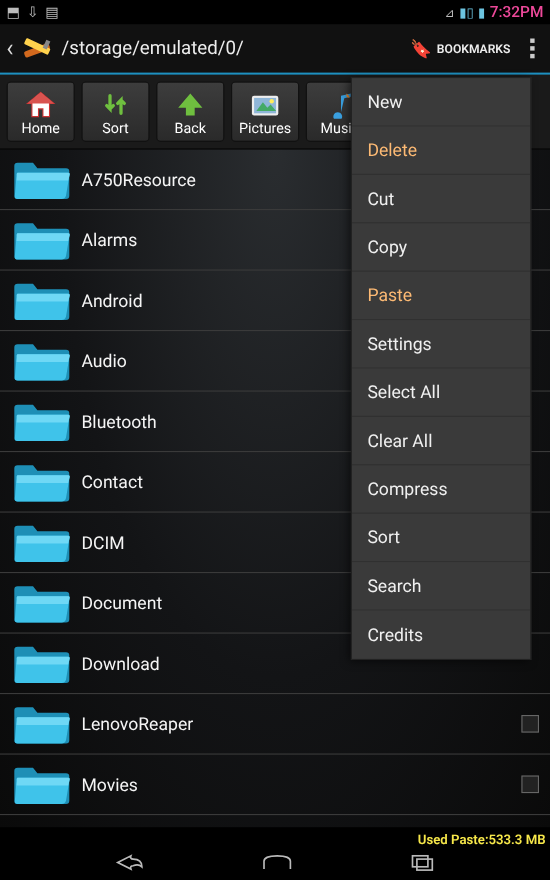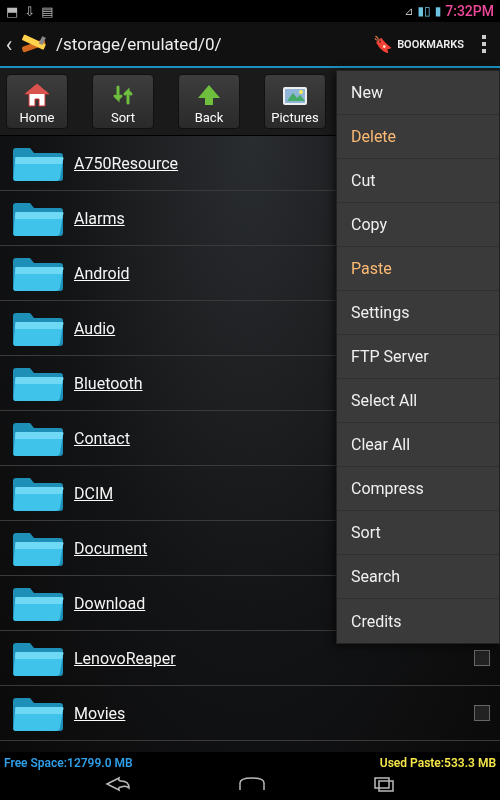--- a/index.html
+++ b/index.html
@@ -67,21 +67,21 @@
   .overflow-btn .dot {
     width: 4px; height: 4px; background: #ccc; border-radius: 0;
   }
 
   
   .toolbar {
     height: 68px;
     background: #1a1a1a;
     display: flex;
     padding: 6px;
-    gap: 24px;
+    gap: 6px;
     border-bottom: 1px solid #000;
   }
   .toolbar-btn {
     width: 62px;
     background: linear-gradient(#3d3d3d,#2a2a2a);
     border: 1px solid #111;
     border-radius: 4px;
     display: flex;
     flex-direction: column;
     align-items: center;
@@ -96,21 +96,20 @@
     border-radius: 4px 0 0 4px;
     overflow: hidden;
   }
 
   
   .list {
     position: absolute;
     top: 136px; left: 0; right: 0; bottom: 48px;
     background: radial-gradient(ellipse at 50% 0%, #2a2d30 0%, #131416 55%, #0a0a0a 100%);
     overflow: hidden;
-    text-decoration: underline;
   }
   .row {
     height: 55px;
     display: flex;
     align-items: center;
     border-bottom: 1px solid #3a3a3a;
     position: relative;
   }
   .folder-icon {
     width: 56px; height: 40px;
@@ -154,21 +153,21 @@
     display: flex;
     align-items: center;
     justify-content: space-evenly;
   }
   .nav-btn { color: #bbb; }
 
   
   .context-menu {
     position: absolute;
     top: 70px;
-    right: 0;
+    right: 17px;
     width: 164px;
     background: #3a3a3a;
     box-shadow: -2px 2px 8px rgba(0,0,0,0.6);
     border: 1px solid #222;
     z-index: 50;
   }
   .menu-item {
     height: 44px;
     display: flex;
     align-items: center;
@@ -377,31 +376,29 @@
   </div>
   </div>
 
 <div class="context-menu" id="ctx-menu">
     <div class="menu-item">New</div>
     <div class="menu-item disabled">Delete</div>
     <div class="menu-item">Cut</div>
     <div class="menu-item">Copy</div>
     <div class="menu-item disabled">Paste</div>
     <div class="menu-item">Settings</div>
-    <div class="menu-item">FTP Server</div>
     <div class="menu-item">Select All</div>
     <div class="menu-item">Clear All</div>
     <div class="menu-item">Compress</div>
     <div class="menu-item">Sort</div>
     <div class="menu-item">Search</div>
     <div class="menu-item">Credits</div>
   </div>
 
 <div class="status-footer">
-  <span class="free-space">Free Space:12799.0 MB</span>
   <span class="used-space">Used Paste:533.3 MB</span>
 </div>
 
 <div class="nav-bar">
   <div class="nav-btn">
     <svg width="26" height="16" viewBox="0 0 26 16">
         <path d="M2 8 L14 2 Q13 5 16 5 Q24 5 24 12 Q21 9 16 11 Q13 11 14 14 Z" fill="none" stroke="#bbb" stroke-width="1.5"></path>
       </svg>
   </div>
   <div class="nav-btn">

